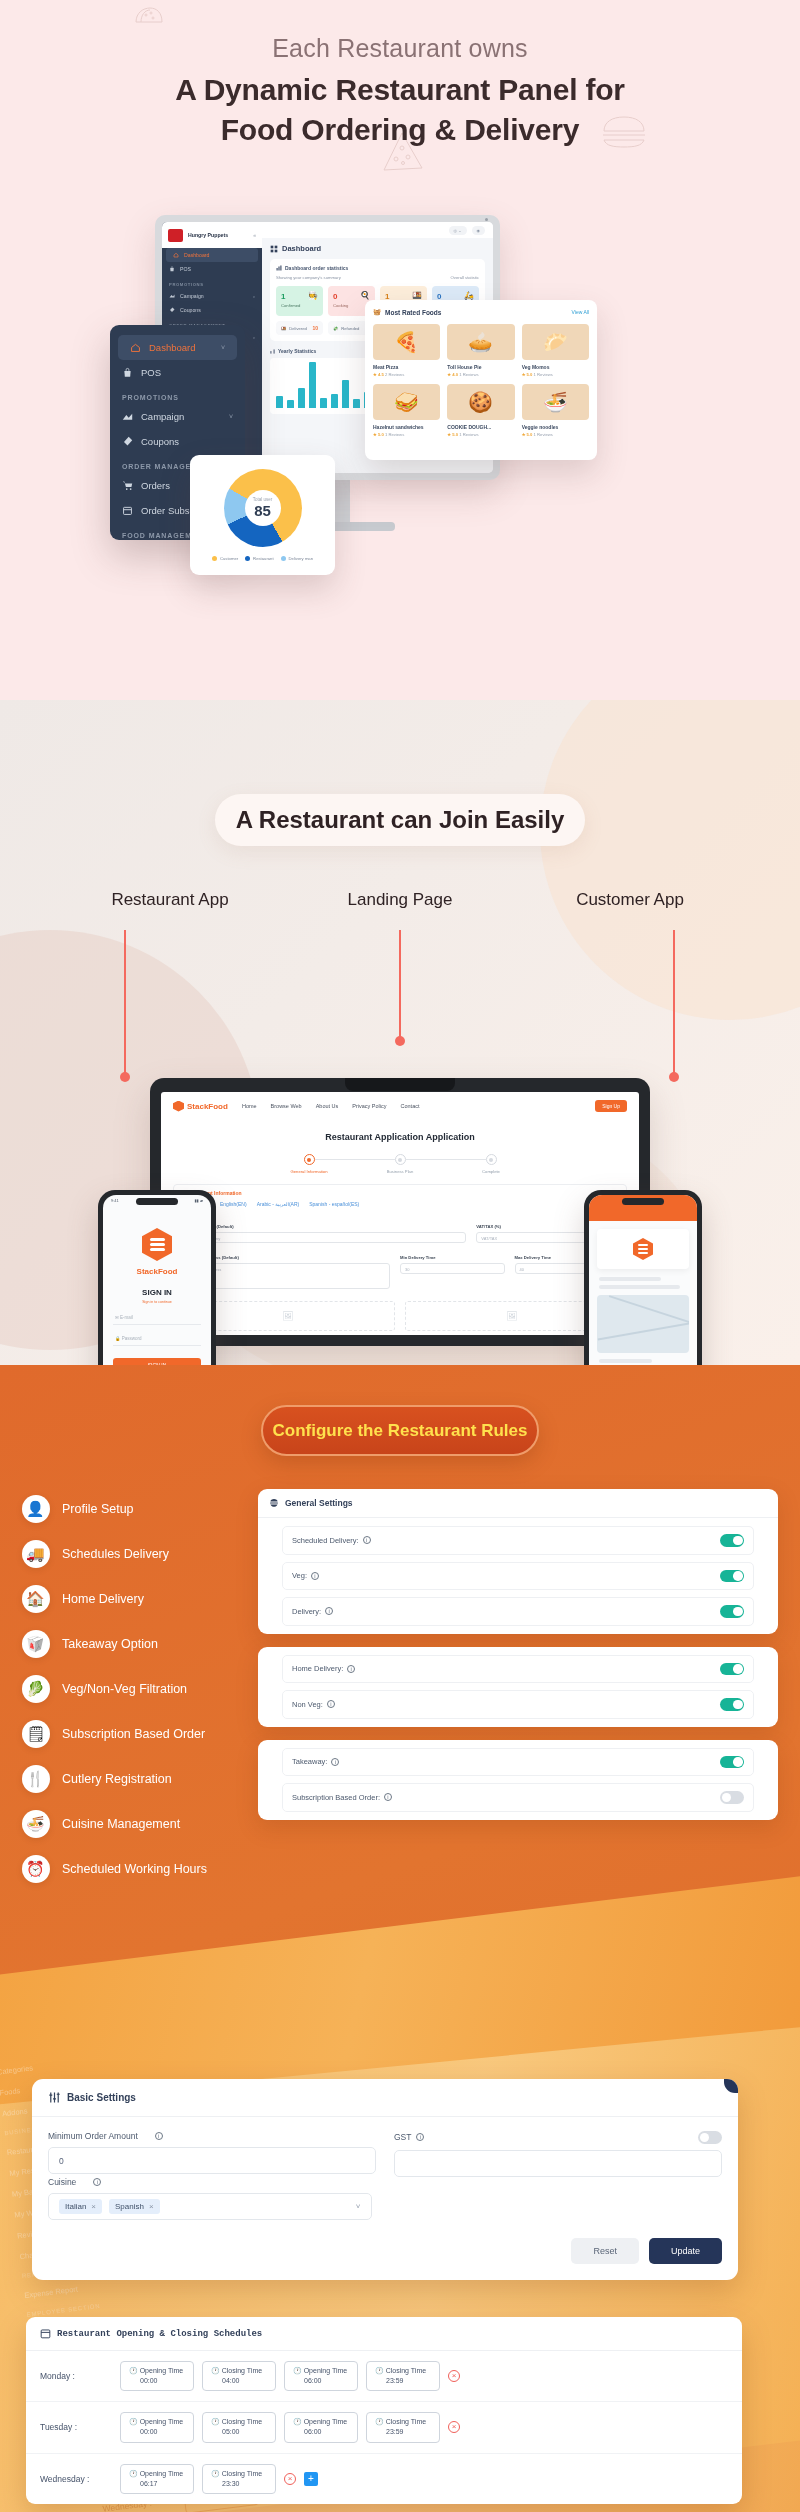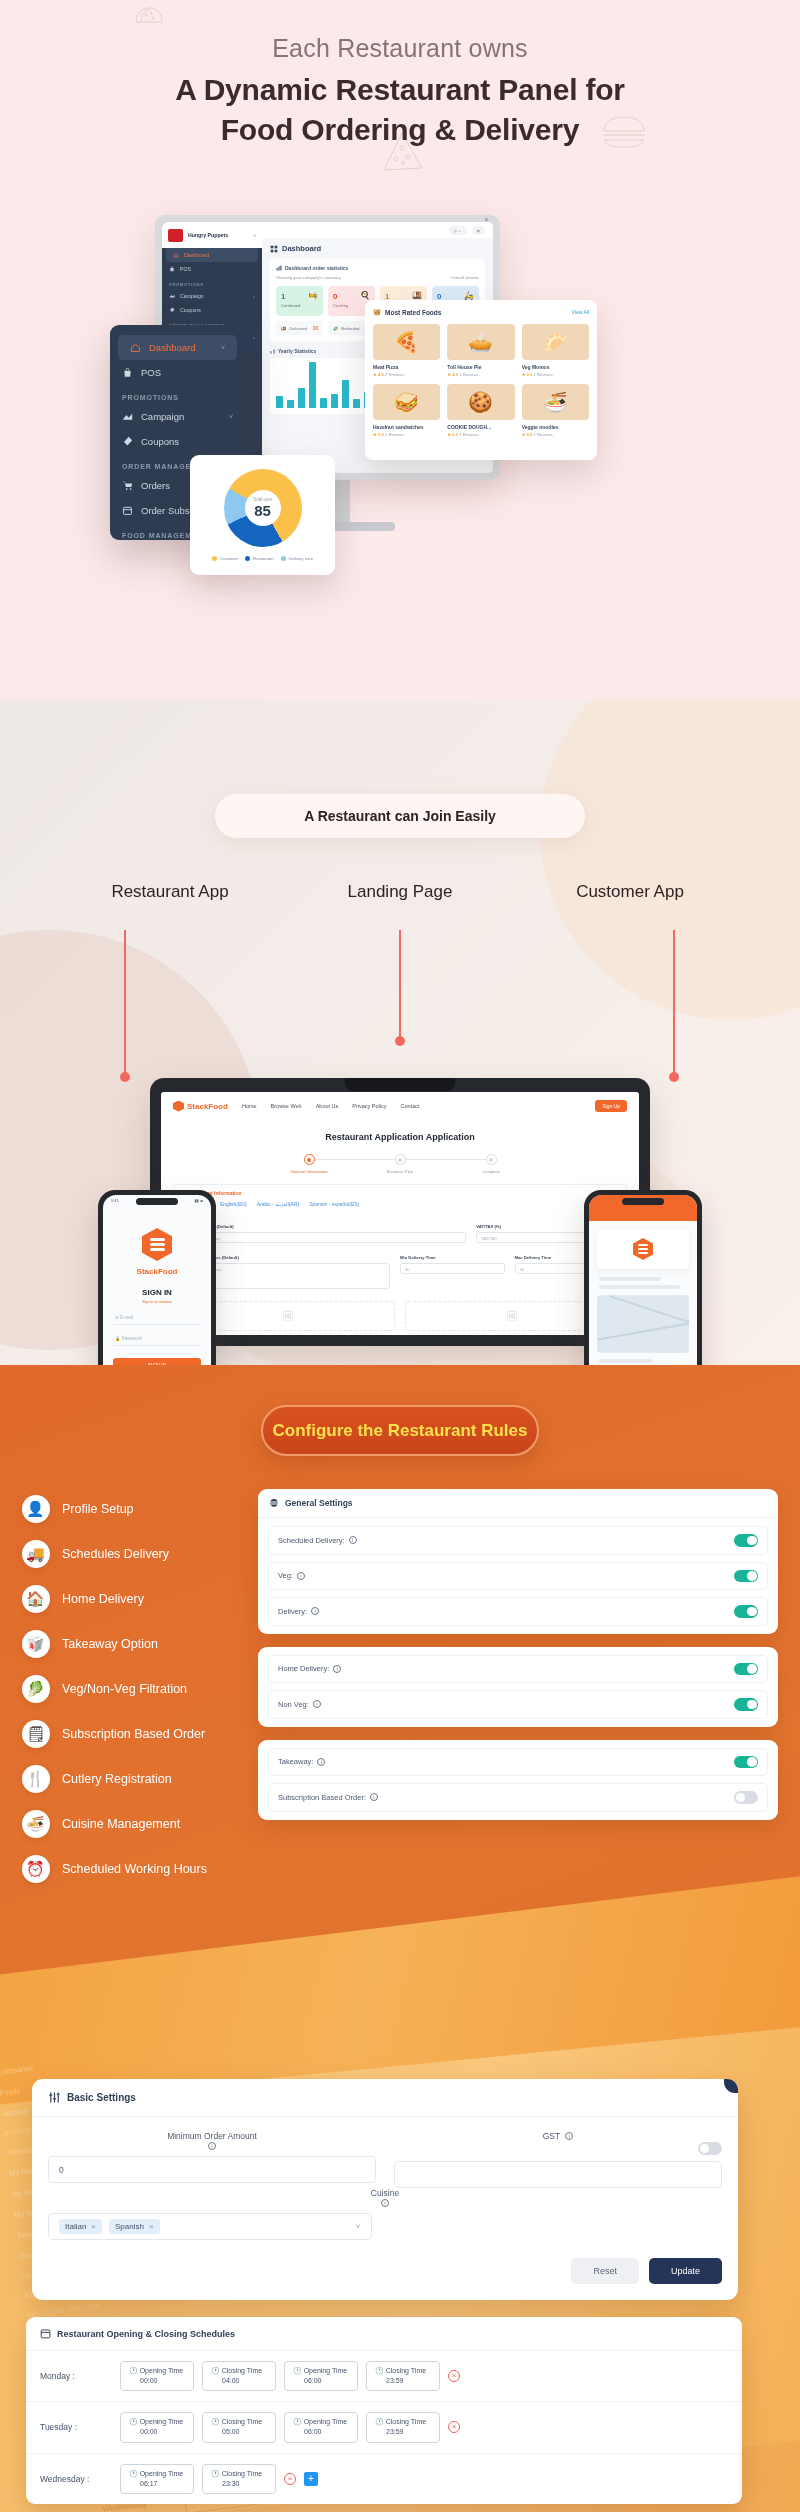--- a/index.html
+++ b/index.html
@@ -161,23 +161,23 @@
   
   .sec-join {
     position: relative; width: 800px; height: 665px; overflow: hidden;
     background: linear-gradient(135deg,#efe9e6 0%,#f3ece8 40%,#faf0ea 100%);
   }
   .join-blob { position: absolute; border-radius: 50%; }
   .jb1 { left: -160px; top: 230px; width: 420px; height: 420px; background: rgba(226,196,183,.35); }
   .jb2 { right: -120px; top: -60px; width: 380px; height: 380px; background: rgba(250,226,206,.5); }
   .jb3 { left: 180px; top: 400px; width: 520px; height: 300px; background: rgba(240,215,200,.25); }
   .join-pill {
-    position: relative; z-index: 4; margin: 94px auto 0; width: 370px; height: 44px;
+    position: relative; z-index: 4; margin: 94px auto 0; width: 370px; height: 52px;
     background: #fdf6f3; border-radius: 30px; display: flex; align-items: center;
-    justify-content: center; font-size: 14px; font-weight: bold; color: #2f2224;
+    justify-content: center; font-size: 24px; font-weight: bold; color: #2f2224;
     box-shadow: 0 6px 20px rgba(170,120,100,.12);
   }
   .labels { position: relative; z-index: 6; display: flex; margin-top: 44px; padding: 0 55px; }
   .lab { flex: 1; text-align: center; font-size: 17px; color: #2f2224; }
   .connector { position: absolute; width: 2px; background: #f4695e; z-index: 5; }
   .conn-dot {
     position: absolute; width: 10px; height: 10px; border-radius: 50%;
     background: #f4695e; z-index: 6;
   }
   .laptop {
@@ -276,21 +276,21 @@
 
   .cards-col { flex: 1; }
   .wcard {
     background: #fff; border-radius: 9px; margin-bottom: 13px;
     box-shadow: 0 8px 22px rgba(120,50,10,.18); overflow: hidden;
   }
   .wc-head {
     display: flex; align-items: center; gap: 6px; padding: 9px 11px;
     font-size: 8.5px; font-weight: bold; color: #33415a; border-bottom: 1px solid #eef0f3;
   }
-  .wc-body { padding: 8px 10px; }
+  .wc-body { padding: 8px 24px; }
   .trow {
     display: flex; align-items: center; border: 1px solid #eef0f3; border-radius: 5px;
     padding: 7px 9px; margin-bottom: 7px;
   }
   .trow:last-child { margin-bottom: 0; }
   .trow .lbl { font-size: 7.5px; color: #4d5a6e; display: flex; align-items: center; gap: 4px; }
   .info-i {
     width: 8px; height: 8px; border-radius: 50%; border: .9px solid #6d7886;
     display: inline-flex; align-items: center; justify-content: center;
     font-size: 6px; color: #6d7886; font-style: normal; line-height: 1;
@@ -303,21 +303,21 @@
   
   .bcard {
     position: absolute; left: 32px; top: 714px; width: 706px; z-index: 6;
     background: #fff; border-radius: 11px; box-shadow: 0 12px 30px rgba(120,50,10,.22);
     overflow: hidden;
   }
   .bcard .wc-head { font-size: 10px; padding: 12px 16px; }
   .bc-body { padding: 14px 16px 16px; }
   .bc-grid { display: flex; gap: 18px; }
   .bc-col { flex: 1; }
-  .bc-lb { font-size: 8.5px; color: #4d5a6e; display: flex; align-items: center; gap: 1px; margin-bottom: 6px; flex-direction: column; }
+  .bc-lb { font-size: 8.5px; color: #4d5a6e; display: flex; align-items: center; gap: 17px; margin-bottom: 6px; }
   .bc-in {
     height: 27px; border: 1px solid #e3e7ec; border-radius: 5px; display: flex;
     align-items: center; padding: 0 10px; font-size: 8.5px; color: #57637a;
   }
   .bc-gst { display:flex; align-items:center; justify-content:space-between; }
   .chips { display: flex; align-items: center; gap: 7px; }
   .chip {
     background: #e4eefb; color: #41526a; font-size: 8px; border-radius: 3px;
     padding: 3px 6px; display: flex; align-items: center; gap: 5px;
   }
@@ -328,21 +328,21 @@
   .btn-reset { background: #eef0f3; color: #5b6678; }
   .btn-update { background: #253559; color: #fff; }
   .bc-corner { position: absolute; right: 0; top: 0; width: 14px; height: 14px; background: #253559; border-radius: 0 0 0 11px; }
 
   
   .scard {
     position: absolute; left: 26px; top: 952px; width: 716px; z-index: 7;
     background: #fff; border-radius: 9px; box-shadow: 0 12px 30px rgba(120,50,10,.22);
     overflow: hidden;
   }
-  .scard .wc-head { font-size: 9px; padding: 11px 14px; }
+  .scard .wc-head { font-size: 9px; padding: 11px 14px; font-family: Liberation Mono, monospace; }
   .srow { display: flex; align-items: center; gap: 8px; padding: 10px 14px; border-bottom: 1px solid #f0f2f5; }
   .srow:last-child { border-bottom: none; }
   .sday { width: 72px; flex: none; font-size: 8.5px; color: #46536a; }
   .tbox {
     border: 1px solid #cfd5dd; border-radius: 4px; padding: 4px 8px; min-width: 74px;
     font-size: 7px; color: #46536a; line-height: 1.45;
   }
   .tbox .h { display: flex; align-items: center; gap: 3px; }
   .tbox .v { padding-left: 11px; }
   .xbtn {

